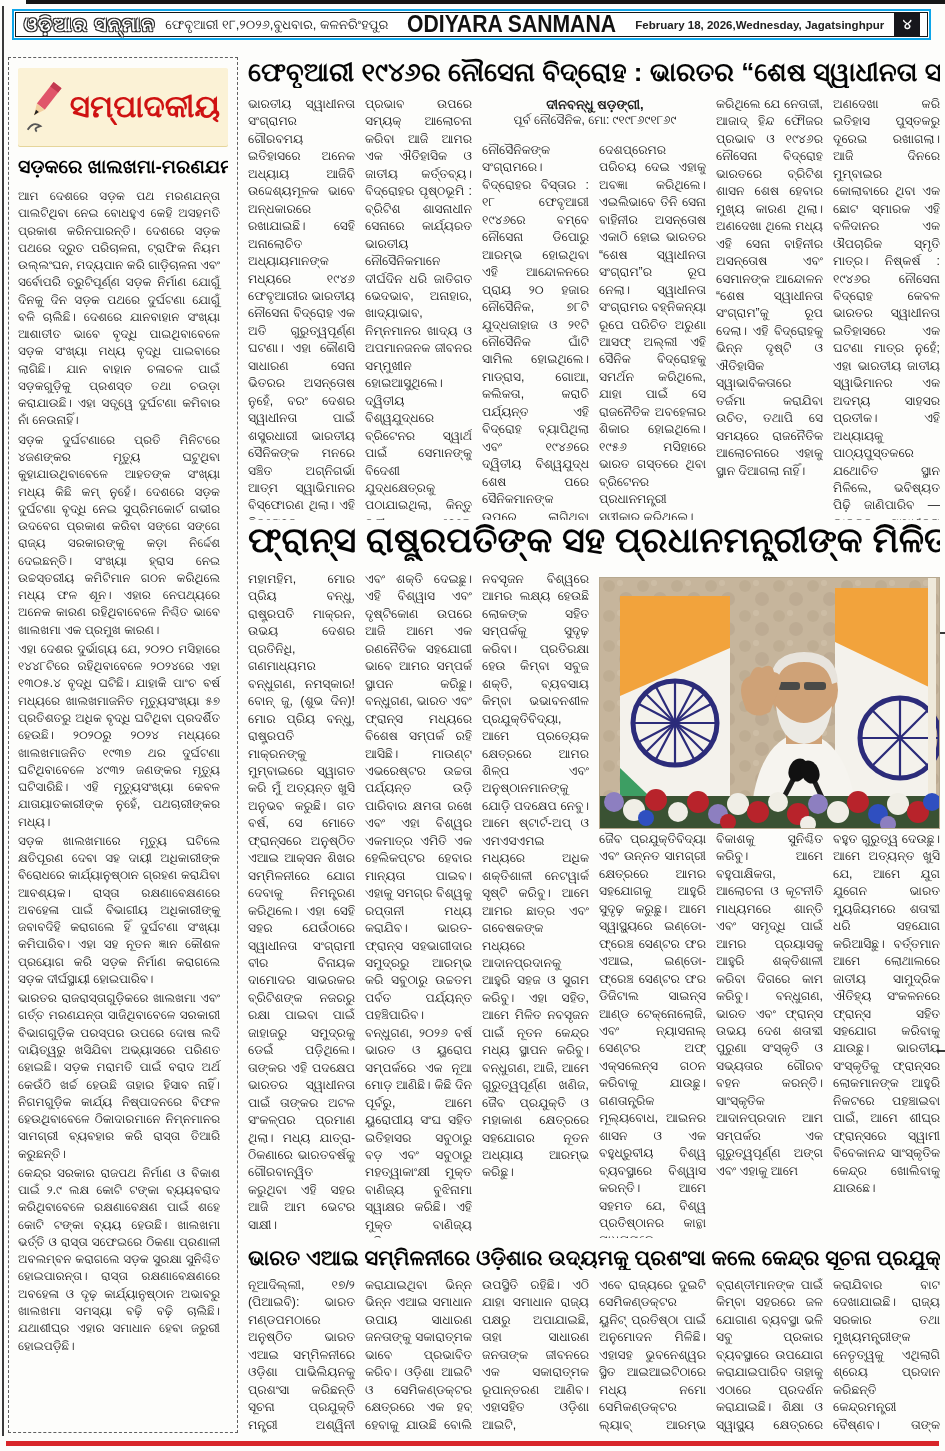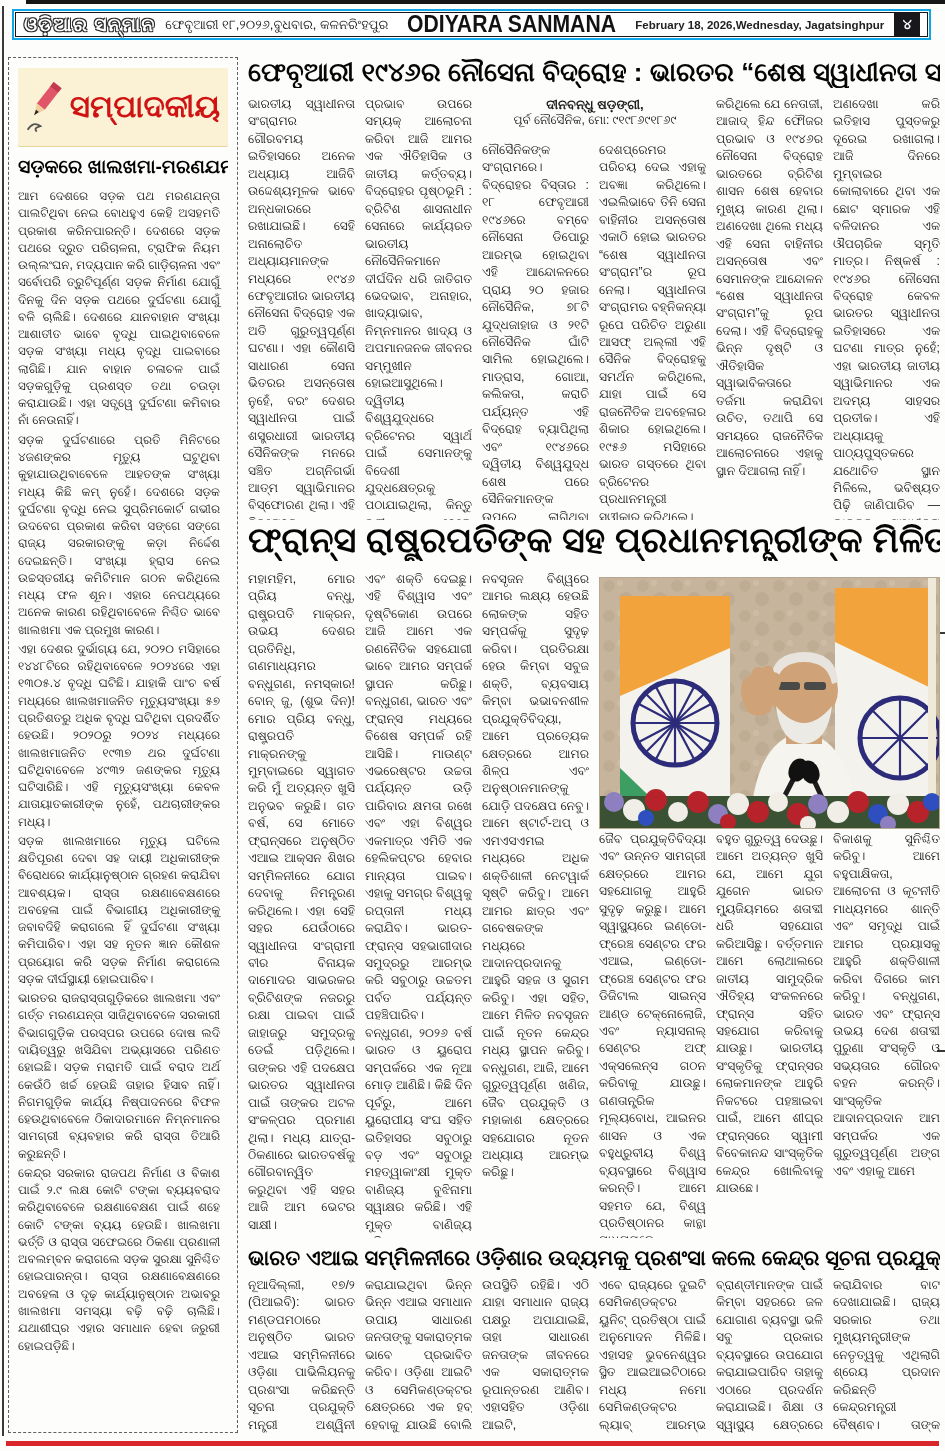--- a/index.html
+++ b/index.html
@@ -229,22 +229,22 @@
             <circle cx="288" cy="246" r="8" fill="#8d7fc0"></circle>
         </g>
       </g>
     </svg>
   </div>
   <div class="art-body">
       <div class="col">ମହାମହିମ, ମୋର ପ୍ରିୟ ବନ୍ଧୁ, ରାଷ୍ଟ୍ରପତି ମାକ୍ରନ, ଉଭୟ ଦେଶର ପ୍ରତିନିଧି, ଗଣମାଧ୍ୟମର ବନ୍ଧୁଗଣ, ନମସ୍କାର! ବୋନ୍ ଜୁ, (ଶୁଭ ଦିନ)! ମୋର ପ୍ରିୟ ବନ୍ଧୁ, ରାଷ୍ଟ୍ରପତି ମାକ୍ରନଙ୍କୁ ମୁମ୍ବାଇରେ ସ୍ୱାଗତ କରି ମୁଁ ଅତ୍ୟନ୍ତ ଖୁସି ଅନୁଭବ କରୁଛି। ଗତ ବର୍ଷ, ସେ ମୋତେ ଫ୍ରାନ୍ସରେ ଅନୁଷ୍ଠିତ ଏଆଇ ଆକ୍ସନ ଶିଖର ସମ୍ମିଳନୀରେ ଯୋଗ ଦେବାକୁ ନିମନ୍ତ୍ରଣ କରିଥିଲେ। ଏହା ସେହି ସହର ଯେଉଁଠାରେ ସ୍ୱାଧୀନତା ସଂଗ୍ରାମୀ ବୀର ବିନାୟକ ଦାମୋଦର ସାଭରକର ବ୍ରିଟିଶଙ୍କ ନଜରରୁ ରକ୍ଷା ପାଇବା ପାଇଁ ଜାହାଜରୁ ସମୁଦ୍ରକୁ ଡେଇଁ ପଡ଼ିଥିଲେ। ତାଙ୍କର ଏହି ପଦକ୍ଷେପ ଭାରତର ସ୍ୱାଧୀନତା ପାଇଁ ତାଙ୍କର ଅଟଳ ସଂକଳ୍ପର ପ୍ରମାଣ ଥିଲା। ମଧ୍ୟ ଯାତ୍ରା-ଠିକଣାରେ ଭାରତବର୍ଷକୁ ଗୌରବାନ୍ୱିତ କରୁଥିବା ଏହି ସହର ଆଜି ଆମ ଭେଟର ସାକ୍ଷୀ।</div>
       <div class="col">ଏବଂ ଶକ୍ତି ଦେଇଛୁ। ଏହି ବିଶ୍ୱାସ ଏବଂ ଦୃଷ୍ଟିକୋଣ ଉପରେ ଆଜି ଆମେ ଏକ ରଣନୈତିକ ସହଯୋଗୀ ଭାବେ ଆମର ସମ୍ପର୍କ ସ୍ଥାପନ କରିଛୁ। ବନ୍ଧୁଗଣ, ଭାରତ ଏବଂ ଫ୍ରାନ୍ସ ମଧ୍ୟରେ ବିଶେଷ ସମ୍ପର୍କ ରହି ଆସିଛି। ମାଉଣ୍ଟ ଏଭରେଷ୍ଟର ଉଚ୍ଚତା ପର୍ଯ୍ୟନ୍ତ ଉଡ଼ି ପାରିବାର କ୍ଷମତା ରଖେ ଏବଂ ଏହା ବିଶ୍ୱର ଏକମାତ୍ର ଏମିତି ଏକ ହେଲିକପ୍ଟର ହେବାର ମାନ୍ୟତା ପାଇବ। ଏହାକୁ ସମଗ୍ର ବିଶ୍ୱକୁ ରପ୍ତାନୀ ମଧ୍ୟ କରାଯିବ। ଭାରତ-ଫ୍ରାନ୍ସ ସହଭାଗୀଦାର ସମୁଦ୍ରରୁ ଆରମ୍ଭ କରି ସବୁଠାରୁ ଉଚ୍ଚତମ ପର୍ବତ ପର୍ଯ୍ୟନ୍ତ ପହଞ୍ଚିପାରିବ। ବନ୍ଧୁଗଣ, ୨୦୨୬ ବର୍ଷ ଭାରତ ଓ ୟୁରୋପ ସମ୍ପର୍କରେ ଏକ ନୂଆ ମୋଡ଼ ଆଣିଛି। କିଛି ଦିନ ପୂର୍ବରୁ, ଆମେ ୟୁରୋପୀୟ ସଂଘ ସହିତ ଇତିହାସର ସବୁଠାରୁ ବଡ଼ ଏବଂ ସବୁଠାରୁ ମହତ୍ୱାକାଂକ୍ଷୀ ମୁକ୍ତ ବାଣିଜ୍ୟ ବୁଝିନାମା ସ୍ୱାକ୍ଷର କରିଛି। ଏହି ମୁକ୍ତ ବାଣିଜ୍ୟ ବୁଝିନାମା ଭାରତ ଓ ଫ୍ରାନ୍ସ</div>
       <div class="col">ନବସୃଜନ ବିଶ୍ୱରେ ଆମର ଲକ୍ଷ୍ୟ ହେଉଛି ଲୋକଙ୍କ ସହିତ ସମ୍ପର୍କକୁ ସୁଦୃଢ଼ କରିବା। ପ୍ରତିରକ୍ଷା ହେଉ କିମ୍ବା ସବୁଜ ଶକ୍ତି, ବ୍ୟବସାୟ କିମ୍ବା ଭଭାବନଶୀଳ ପ୍ରଯୁକ୍ତିବିଦ୍ୟା, ଆମେ ପ୍ରତ୍ୟେକ କ୍ଷେତ୍ରରେ ଆମର ଶିଳ୍ପ ଏବଂ ଅନୁଷ୍ଠାନମାନଙ୍କୁ ଯୋଡ଼ି ପଦକ୍ଷେପ ନେବୁ। ଆମେ ଷ୍ଟାର୍ଟ-ଅପ୍ ଓ ଏମଏସଏମଇ ମଧ୍ୟରେ ଅଧିକ ଶକ୍ତିଶାଳୀ ନେଟୱାର୍କ ସୃଷ୍ଟି କରିବୁ। ଆମେ ଆମର ଛାତ୍ର ଏବଂ ଗବେଷକଙ୍କ ମଧ୍ୟରେ ଆଦାନପ୍ରଦାନକୁ ଆହୁରି ସହଜ ଓ ସୁଗମ କରିବୁ। ଏହା ସହିତ, ଆମେ ମିଳିତ ନବସୃଜନ ପାଇଁ ନୂତନ କେନ୍ଦ୍ର ମଧ୍ୟ ସ୍ଥାପନ କରିବୁ। ବନ୍ଧୁଗଣ, ଆଜି, ଆମେ ଗୁରୁତ୍ୱପୂର୍ଣ୍ଣ ଖଣିଜ, ଜୈବ ପ୍ରଯୁକ୍ତି ଓ ମହାକାଶ କ୍ଷେତ୍ରରେ ସହଯୋଗର ନୂତନ ଅଧ୍ୟାୟ ଆରମ୍ଭ କରିଛୁ।</div>
       <div class="col">ଜୈବ ପ୍ରଯୁକ୍ତିବିଦ୍ୟା ଏବଂ ଉନ୍ନତ ସାମଗ୍ରୀ କ୍ଷେତ୍ରରେ ଆମର ସହଯୋଗକୁ ଆହୁରି ସୁଦୃଢ଼ କରୁଛୁ। ଆମେ ସ୍ୱାସ୍ଥ୍ୟରେ ଇଣ୍ଡୋ-ଫ୍ରେଞ୍ଚ ସେଣ୍ଟର ଫର ଏଆଇ, ଇଣ୍ଡୋ-ଫ୍ରେଞ୍ଚ ସେଣ୍ଟର ଫର ଡିଜିଟାଲ ସାଇନ୍ସ ଆଣ୍ଡ ଟେକ୍ନୋଲୋଜି, ଏବଂ ନ୍ୟାସନାଲ୍ ସେଣ୍ଟର ଅଫ୍ ଏକ୍ସଲେନ୍ସ ଗଠନ କରିବାକୁ ଯାଉଛୁ। ଗଣତାନ୍ତ୍ରିକ ମୂଲ୍ୟବୋଧ, ଆଇନର ଶାସନ ଓ ଏକ ବହୁଧ୍ରୁବୀୟ ବିଶ୍ୱ ବ୍ୟବସ୍ଥାରେ ବିଶ୍ୱାସ କରନ୍ତି। ଆମେ ସହମତ ଯେ, ବିଶ୍ୱ ପ୍ରତିଷ୍ଠାନର କାନ୍ଥା ମାଧ୍ୟମରେ ବିଶ୍ୱସ୍ତରୀୟ ଚ୍ୟାଲେଞ୍ଜର ସମାଧାନ ମିଳିପାରିବ। ୟୁକ୍ରେନ, ପଶ୍ଚିମ ଏସିଆ କିମ୍ବା</div>
+      <div class="col">ବିକାଶକୁ ସୁନିଶ୍ଚିତ କରିବୁ। ଆମେ ବହୁପାକ୍ଷିକତା, ଆଲୋଚନା ଓ କୂଟନୀତି ମାଧ୍ୟମରେ ଶାନ୍ତି ଏବଂ ସମୃଦ୍ଧି ପାଇଁ ଆମର ପ୍ରୟାସକୁ ଆହୁରି ଶକ୍ତିଶାଳୀ କରିବା ଦିଗରେ କାମ କରିବୁ। ବନ୍ଧୁଗଣ, ଭାରତ ଏବଂ ଫ୍ରାନ୍ସ ଉଭୟ ଦେଶ ଶତାବ୍ଦୀ ପୁରୁଣା ସଂସ୍କୃତି ଓ ସଭ୍ୟତାର ଗୌରବ ବହନ କରନ୍ତି। ସାଂସ୍କୃତିକ ଆଦାନପ୍ରଦାନ ଆମ ସମ୍ପର୍କର ଏକ ଗୁରୁତ୍ୱପୂର୍ଣ୍ଣ ଅଙ୍ଗ ଏବଂ ଏହାକୁ ଆମେ</div>
       <div class="col">ବହୁତ ଗୁରୁତ୍ୱ ଦେଉଛୁ। ଆମେ ଅତ୍ୟନ୍ତ ଖୁସି ଯେ, ଆମେ ଯୁଗ ଯୁଗେନ ଭାରତ ମ୍ୟୁଜିୟମରେ ଶତାବ୍ଦୀ ଧରି ସହଯୋଗ କରିଆସିଛୁ। ବର୍ତ୍ତମାନ ଆମେ ଲୋଥାଲରେ ଜାତୀୟ ସାମୁଦ୍ରିକ ଐତିହ୍ୟ ସଂକଳନରେ ଫ୍ରାନ୍ସ ସହିତ ସହଯୋଗ କରିବାକୁ ଯାଉଛୁ। ଭାରତୀୟ ସଂସ୍କୃତିକୁ ଫ୍ରାନ୍ସର ଲୋକମାନଙ୍କ ଆହୁରି ନିକଟରେ ପହଞ୍ଚାଇବା ପାଇଁ, ଆମେ ଶୀଘ୍ର ଫ୍ରାନ୍ସରେ ସ୍ୱାମୀ ବିବେକାନନ୍ଦ ସାଂସ୍କୃତିକ କେନ୍ଦ୍ର ଖୋଲିବାକୁ ଯାଉଛେ।</div>
-      <div class="col">ବିକାଶକୁ ସୁନିଶ୍ଚିତ କରିବୁ। ଆମେ ବହୁପାକ୍ଷିକତା, ଆଲୋଚନା ଓ କୂଟନୀତି ମାଧ୍ୟମରେ ଶାନ୍ତି ଏବଂ ସମୃଦ୍ଧି ପାଇଁ ଆମର ପ୍ରୟାସକୁ ଆହୁରି ଶକ୍ତିଶାଳୀ କରିବା ଦିଗରେ କାମ କରିବୁ। ବନ୍ଧୁଗଣ, ଭାରତ ଏବଂ ଫ୍ରାନ୍ସ ଉଭୟ ଦେଶ ଶତାବ୍ଦୀ ପୁରୁଣା ସଂସ୍କୃତି ଓ ସଭ୍ୟତାର ଗୌରବ ବହନ କରନ୍ତି। ସାଂସ୍କୃତିକ ଆଦାନପ୍ରଦାନ ଆମ ସମ୍ପର୍କର ଏକ ଗୁରୁତ୍ୱପୂର୍ଣ୍ଣ ଅଙ୍ଗ ଏବଂ ଏହାକୁ ଆମେ</div>
     </div>
 </div>
 
 <div class="article ai" style="position:absolute;">
   <div class="art-headline">ଭାରତ ଏଆଇ ସମ୍ମିଳନୀରେ ଓଡ଼ିଶାର ଉଦ୍ୟମକୁ ପ୍ରଶଂସା କଲେ କେନ୍ଦ୍ର ସୂଚନା ପ୍ରଯୁକ୍ତି ମନ୍ତ୍ରୀ ଅଶ୍ୱିନୀ ବୈଷ୍ଣବ</div>
   <div class="art-body">
       <div class="col">ନୂଆଦିଲ୍ଲୀ, ୧୭/୨ (ପିଆଇବି): ଭାରତ ମଣ୍ଡପମଠାରେ ଅନୁଷ୍ଠିତ ଭାରତ ଏଆଇ ସମ୍ମିଳନୀରେ ଓଡ଼ିଶା ପାଭିଲିୟନକୁ ପ୍ରଶଂସା କରିଛନ୍ତି ସୂଚନା ପ୍ରଯୁକ୍ତି ମନ୍ତ୍ରୀ ଅଶ୍ୱିନୀ ବୈଷ୍ଣବ। ଗଣମାଧ୍ୟମକୁ ଏକ ସଂକ୍ଷିପ୍ତ ସାକ୍ଷାତକାର ଦେଇ ସେ କହିଛନ୍ତି, ପ୍ରଦର୍ଶନୀରେ ଓଡ଼ିଶାର ବିଭିନ୍ନ ଅନୁଷ୍ଠାନ ପକ୍ଷରୁ ପ୍ରଦର୍ଶନ</div>
       <div class="col">କରାଯାଇଥିବା ଭିନ୍ନ ଭିନ୍ନ ଏଆଇ ସମାଧାନ ଉପାୟ ସାଧାରଣ ଜନତାଙ୍କୁ ସକାରାତ୍ମକ ଭାବେ ପ୍ରଭାବିତ କରିବ। ଓଡ଼ିଶା ଆଇଟି ଓ ସେମିକଣ୍ଡକ୍ଟର କ୍ଷେତ୍ରରେ ଏକ ହବ୍ ହେବାକୁ ଯାଉଛି ବୋଲି ସେ ଏହି ଅବସରରେ ସୂଚନା ଦେଇଛନ୍ତି। ସେ କହିଛନ୍ତି, 'ଏଆଇ ଇମ୍ପାକ୍ଟ ସମିଟ୍‌ରେ ଓଡ଼ିଶାର ବହୁତ ଭଲ</div>
       <div class="col">ଉପସ୍ଥିତି ରହିଛି। ଏଠି ଯାହା ସମାଧାନ ରାଜ୍ୟ ପକ୍ଷରୁ ଅପାଯାଇଛି, ତାହା ସାଧାରଣ ଜନତାଙ୍କ ଜୀବନରେ ଏକ ସକାରାତ୍ମକ ରୂପାନ୍ତରଣ ଆଣିବ। ଏହାସହିତ ଓଡ଼ିଶା ଆଇଟି, ସେମିକଣ୍ଡକ୍ଟର ଆଉ ଇଲେକ୍ଟ୍ରୋନିକ୍ସରେ ଏକ ବୃହତ ହବ୍ ଭାବେ ଉଦୀୟମାନ ହେଉଛି''।</div>
       <div class="col">ଏବେ ରାଜ୍ୟରେ ଦୁଇଟି ସେମିକଣ୍ଡକ୍ଟର ୟୁନିଟ୍ ପ୍ରତିଷ୍ଠା ପାଇଁ ଅନୁମୋଦନ ମିଳିଛି। ଏହାସହ ଭୁବନେଶ୍ୱର ସ୍ଥିତ ଆଇଆଇଟିଠାରେ ମଧ୍ୟ ନମୋ ସେମିକଣ୍ଡକ୍ଟର ଲ୍ୟାବ୍ ଆରମ୍ଭ ହେଇଛି, ଯାହା ସେମିକଣ୍ଡକ୍ଟର କ୍ଷେତ୍ରରେ ବଡ଼ ଗବେଷଣା ପାଇଁ ଉନ୍ମୁକ୍ତ ହେବ। ଏଆଇର ଉପଯୋଗ କେମିତି</div>

